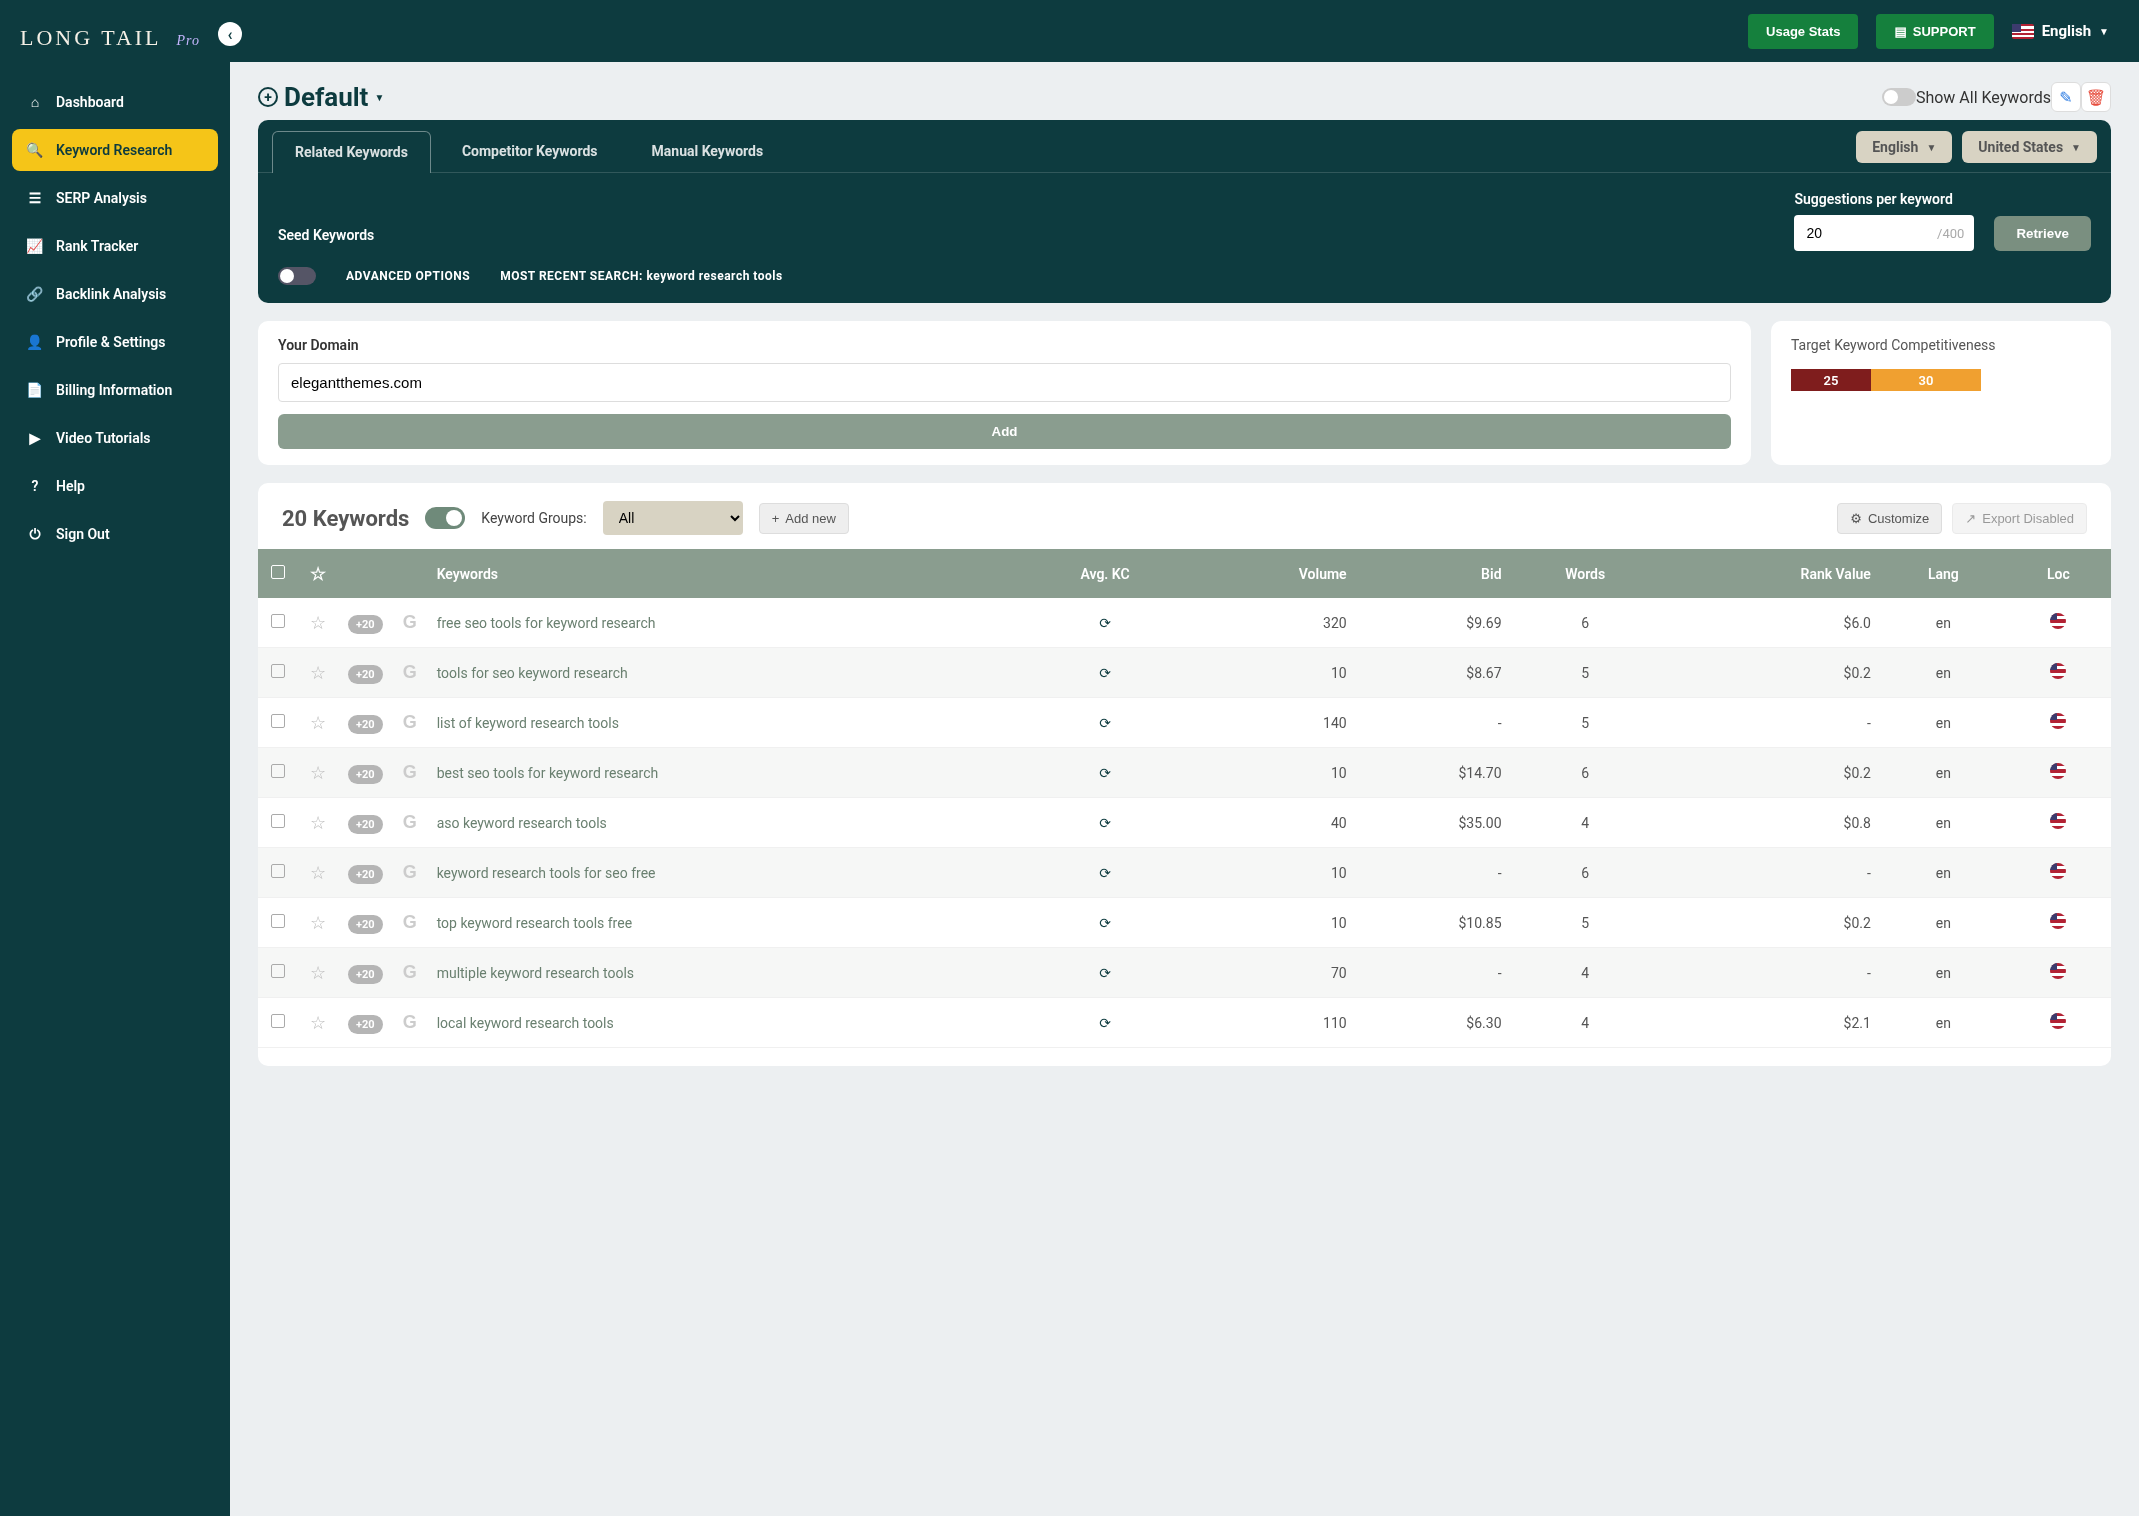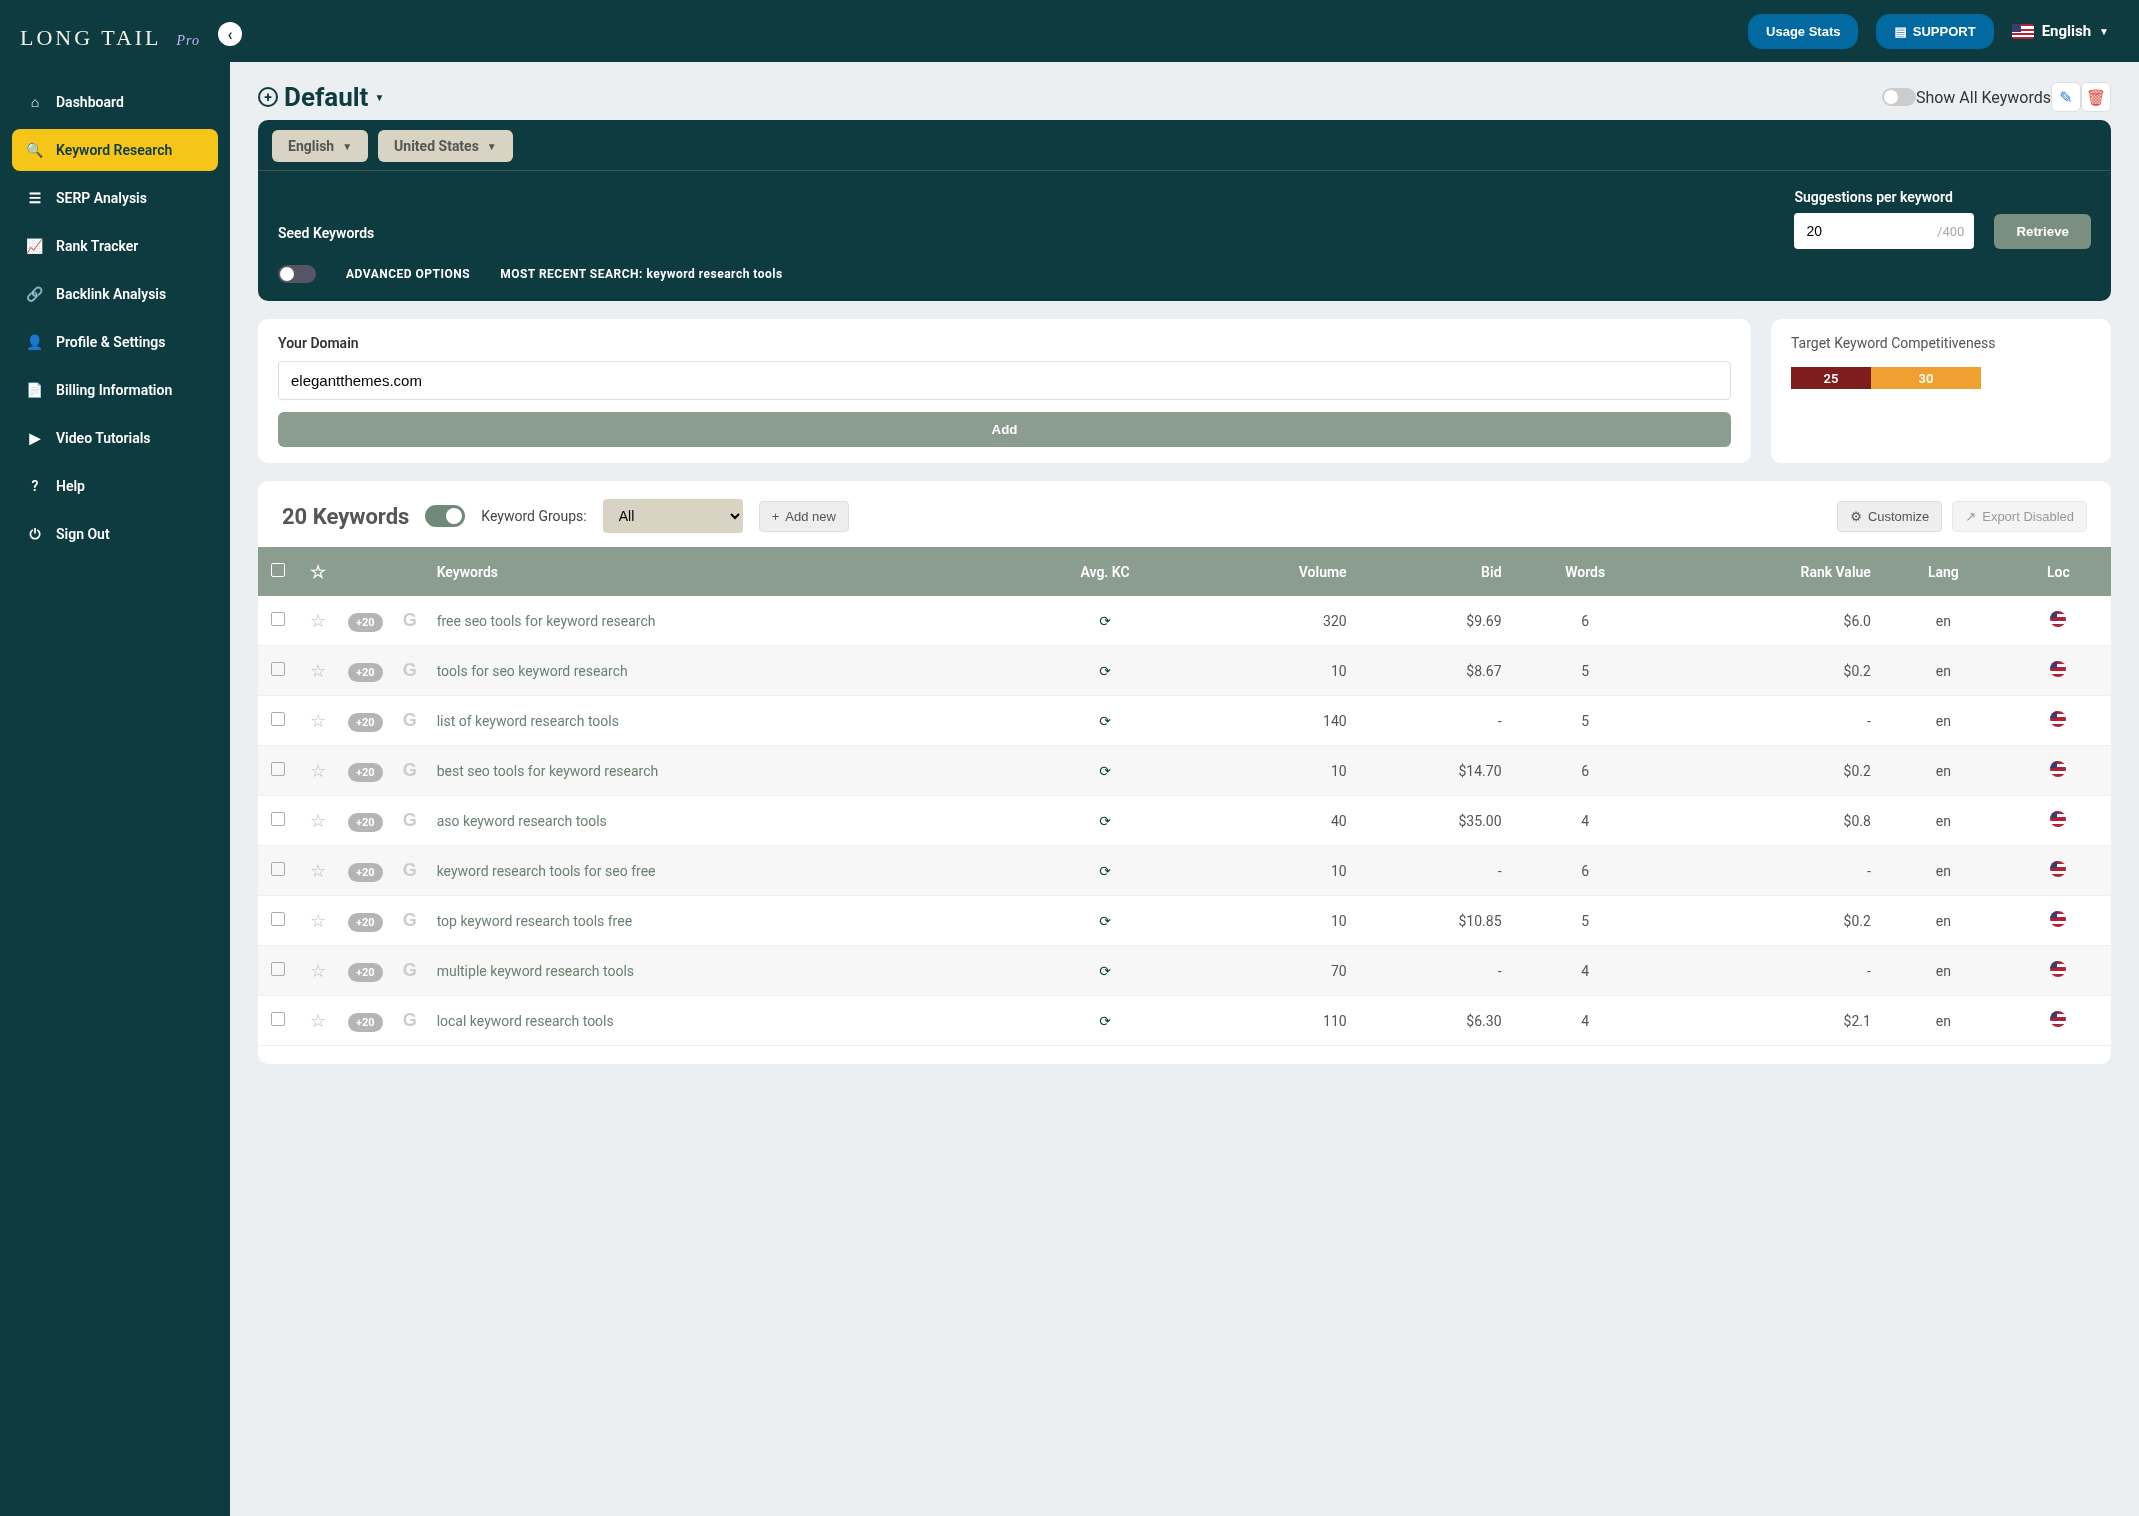--- a/index.html
+++ b/index.html
@@ -12,21 +12,21 @@
 .logo-pro { font-style: italic; font-size: 14px; color: #c4b5fd; letter-spacing: 1px; margin-left: 15px; }
 .collapse-btn { position: absolute; top: 22px; right: -12px; width: 24px; height: 24px; background: #fff; border-radius: 50%; display: flex; align-items: center; justify-content: center; color: #0d3b3f; font-weight: bold; cursor: pointer; z-index: 10; }
 .nav { list-style: none; padding: 0 12px; }
 .nav-item { display: flex; align-items: center; gap: 12px; padding: 12px 14px; border-radius: 8px; cursor: pointer; font-size: 14px; font-weight: 600; margin-bottom: 6px; }
 .nav-item.active { background: #f5c518; color: #0d3b3f; }
 .nav-icon { width: 18px; height: 18px; display: inline-flex; align-items: center; justify-content: center; }
 
 
 .main { flex: 1; background: #eceff1; display: flex; flex-direction: column; }
 .topbar { background: #0d3b3f; height: 62px; display: flex; align-items: center; justify-content: flex-end; gap: 18px; padding: 0 30px; }
-.top-btn { background: #0369a1; color: #fff; border: none; padding: 10px 18px; border-radius: 14px; font-weight: 700; font-size: 13px; cursor: pointer; display: flex; align-items: center; gap: 6px; }
+.top-btn { background: #15803d; color: #fff; border: none; padding: 10px 18px; border-radius: 4px; font-weight: 700; font-size: 13px; cursor: pointer; display: flex; align-items: center; gap: 6px; }
 .lang-select { display: flex; align-items: center; gap: 8px; color: #fff; font-weight: 700; font-size: 15px; cursor: pointer; }
 .flag { width: 22px; height: 15px; background: linear-gradient(to bottom, #b22234 0%, #b22234 15%, #fff 15%, #fff 30%, #b22234 30%, #b22234 45%, #fff 45%, #fff 60%, #b22234 60%, #b22234 75%, #fff 75%, #fff 90%, #b22234 90%); border-radius: 2px; position: relative; }
 .flag::before { content: ''; position: absolute; top: 0; left: 0; width: 9px; height: 8px; background: #3c3b6e; }
 
 
 .content { padding: 20px 28px; }
 .project-row { display: flex; align-items: center; justify-content: space-between; margin-bottom: 8px; }
 .project-title { display: flex; align-items: center; gap: 6px; color: #0d3b3f; font-size: 26px; font-weight: 700; }
 .project-title .plus-circle { width: 20px; height: 20px; border: 2px solid #0d3b3f; border-radius: 50%; display: inline-flex; align-items: center; justify-content: center; font-size: 14px; line-height: 1; }
 .project-actions { display: flex; align-items: center; }
@@ -187,20 +187,25 @@
             <span style="color:#2a7ae2">✎</span>
           </span>
           <span class="icon-btn del">
             <span>🗑</span>
           </span>
         </div>
       </div>
 
       <div class="panel">
         <div class="tabs">
+          <div class="tab-list" id="tab-list">
+              <div class="tab active">Related Keywords</div>
+              <div class="tab">Competitor Keywords</div>
+              <div class="tab">Manual Keywords</div>
+            </div>
           <div class="filter-group">
             <div class="select-pill">
               <span>English</span>
                 <span class="caret">▼</span>
             </div>
             <div class="select-pill">
               <span>United States</span>
                 <span class="caret">▼</span>
             </div>
           </div>

